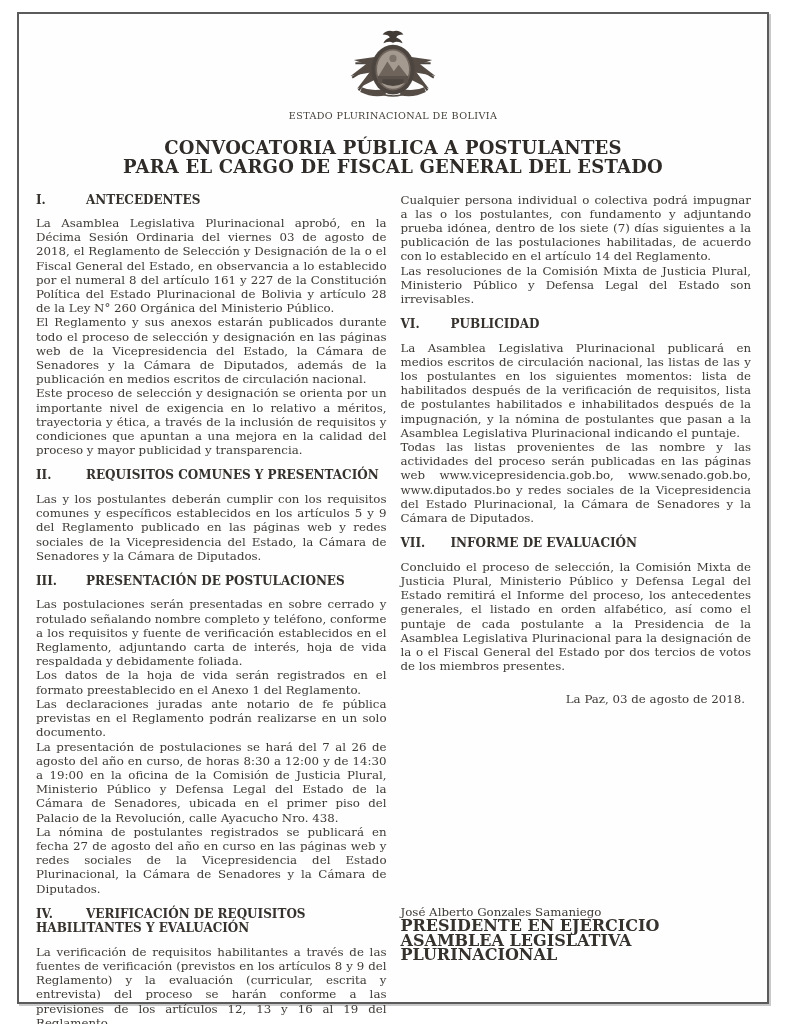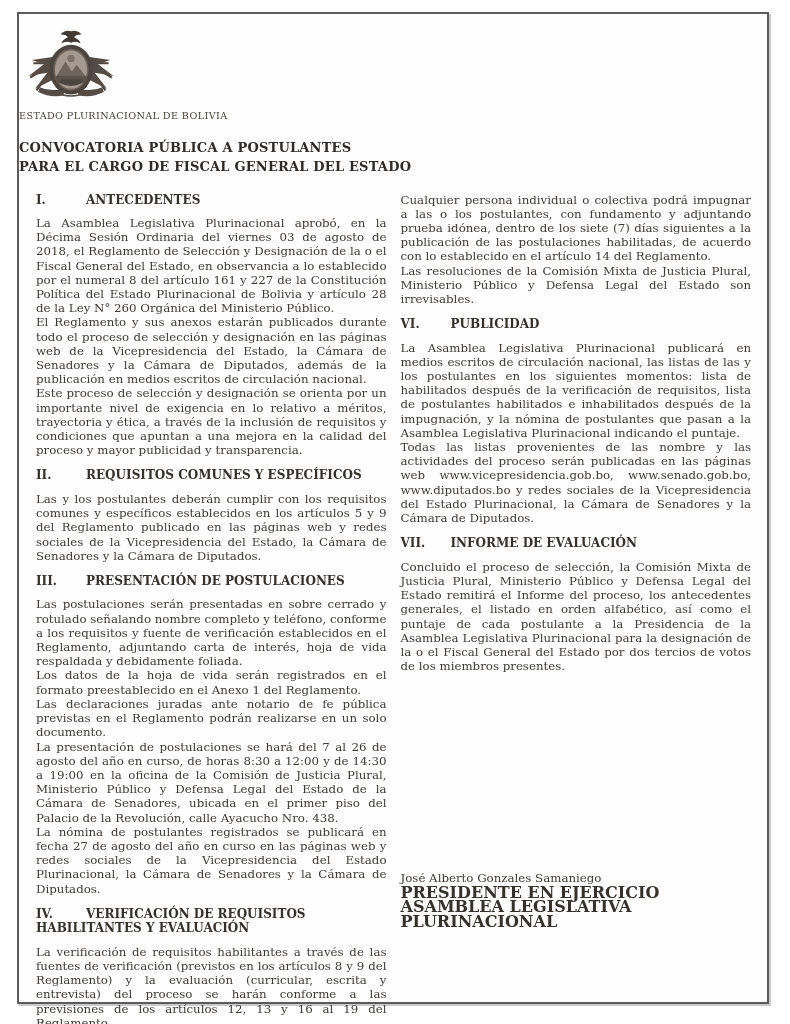--- a/index.html
+++ b/index.html
@@ -14,31 +14,31 @@
   .sheet{
     position:absolute;
     left:17px;top:12px;
     width:752px;height:992px;
     border:2px solid #5b5b5b;
     box-shadow:2px 2px 0 #c9c9c9;
     background:#fefefe;
     box-sizing:border-box;
   }
   
-  .header{padding-top:14px;}
+  .header{text-align:center;padding-top:14px;}
   .coat{display:inline-block;line-height:0;}
   .org-lines{margin-top:2px;}
   .org-line{
     font-size:9.6px;line-height:12.5px;
     letter-spacing:.4px;color:#454039;
   }
   .doc-title{
     margin-top:15px;
     font-weight:bold;color:#2e2b28;
-    font-size:13px;line-height:19.5px;
+    font-size:18px;line-height:19.5px;
     letter-spacing:.2px;
   }
   
   .columns{
     display:flex;
     margin:16px 16px 0 17px;
     gap:14px;
   }
   .col{flex:1 1 0;min-width:0;}
   .section{margin-bottom:11px;}
@@ -134,21 +134,21 @@
     <div class="col">
 
       <div class="section">
         <h3 class="sec-heading"><span class="sec-num">I.</span><span>ANTECEDENTES</span></h3>
         <p>La Asamblea Legislativa Plurinacional aprobó, en la Décima Sesión Ordinaria del viernes 03 de agosto de 2018, el Reglamento de Selección y Designación de la o el Fiscal General del Estado, en observancia a lo establecido por el numeral 8 del artículo 161 y 227 de la Constitución Política del Estado Plurinacional de Bolivia y artículo 28 de la Ley N° 260 Orgánica del Ministerio Público.</p>
         <p>El Reglamento y sus anexos estarán publicados durante todo el proceso de selección y designación en las páginas web de la Vicepresidencia del Estado, la Cámara de Senadores y la Cámara de Diputados, además de la publicación en medios escritos de circulación nacional.</p>
         <p>Este proceso de selección y designación se orienta por un importante nivel de exigencia en lo relativo a méritos, trayectoria y ética, a través de la inclusión de requisitos y condiciones que apuntan a una mejora en la calidad del proceso y mayor publicidad y transparencia.</p>
       </div>
 
       <div class="section">
-        <h3 class="sec-heading"><span class="sec-num">II.</span><span>REQUISITOS COMUNES Y ESPECÍFICOS</span></h3>
+        <h3 class="sec-heading"><span class="sec-num">II.</span><span>REQUISITOS COMUNES Y PRESENTACIÓN</span></h3>
         <p>Las y los postulantes deberán cumplir con los requisitos comunes y específicos establecidos en los artículos 5 y 9 del Reglamento publicado en las páginas web y redes sociales de la Vicepresidencia del Estado, la Cámara de Senadores y la Cámara de Diputados.</p>
       </div>
 
       <div class="section">
         <h3 class="sec-heading"><span class="sec-num">III.</span><span>PRESENTACIÓN DE POSTULACIONES</span></h3>
         <p>Las postulaciones serán presentadas en sobre cerrado y rotulado señalando nombre completo y teléfono, conforme a los requisitos y fuente de verificación establecidos en el Reglamento, adjuntando carta de interés, hoja de vida respaldada y debidamente foliada.</p>
         <p>Los datos de la hoja de vida serán registrados en el formato preestablecido en el Anexo 1 del Reglamento.</p>
         <p>Las declaraciones juradas ante notario de fe pública previstas en el Reglamento podrán realizarse en un solo documento.</p>
         <p>La presentación de postulaciones se hará del 7 al 26 de agosto del año en curso, de horas 8:30 a 12:00 y de 14:30 a 19:00 en la oficina de la Comisión de Justicia Plural, Ministerio Público y Defensa Legal del Estado de la Cámara de Senadores, ubicada en el primer piso del Palacio de la Revolución, calle Ayacucho Nro. 438.</p>
         <p>La nómina de postulantes registrados se publicará en fecha 27 de agosto del año en curso en las páginas web y redes sociales de la Vicepresidencia del Estado Plurinacional, la Cámara de Senadores y la Cámara de Diputados.</p>
@@ -173,20 +173,21 @@
         <h3 class="sec-heading"><span class="sec-num">VI.</span><span>PUBLICIDAD</span></h3>
         <p>La Asamblea Legislativa Plurinacional publicará en medios escritos de circulación nacional, las listas de las y los postulantes en los siguientes momentos: lista de habilitados después de la verificación de requisitos, lista de postulantes habilitados e inhabilitados después de la impugnación, y la nómina de postulantes que pasan a la Asamblea Legislativa Plurinacional indicando el puntaje.</p>
         <p>Todas las listas provenientes de las nombre y las actividades del proceso serán publicadas en las páginas web www.vicepresidencia.gob.bo, www.senado.gob.bo, www.diputados.bo y redes sociales de la Vicepresidencia del Estado Plurinacional, la Cámara de Senadores y la Cámara de Diputados.</p>
       </div>
 
       <div class="section">
         <h3 class="sec-heading"><span class="sec-num">VII.</span><span>INFORME DE EVALUACIÓN</span></h3>
         <p>Concluido el proceso de selección, la Comisión Mixta de Justicia Plural, Ministerio Público y Defensa Legal del Estado remitirá el Informe del proceso, los antecedentes generales, el listado en orden alfabético, así como el puntaje de cada postulante a la Presidencia de la Asamblea Legislativa Plurinacional para la designación de la o el Fiscal General del Estado por dos tercios de votos de los miembros presentes.</p>
       </div>
 
+      <div class="dateline">La Paz, 03 de agosto de 2018.</div>
 
       <div class="signature">
         <div class="sig-name">José Alberto Gonzales Samaniego</div>
         <div class="sig-role">PRESIDENTE EN EJERCICIO</div>
         <div class="sig-org">ASAMBLEA LEGISLATIVA PLURINACIONAL</div>
       </div>
 
     </div>
   </div>
 

